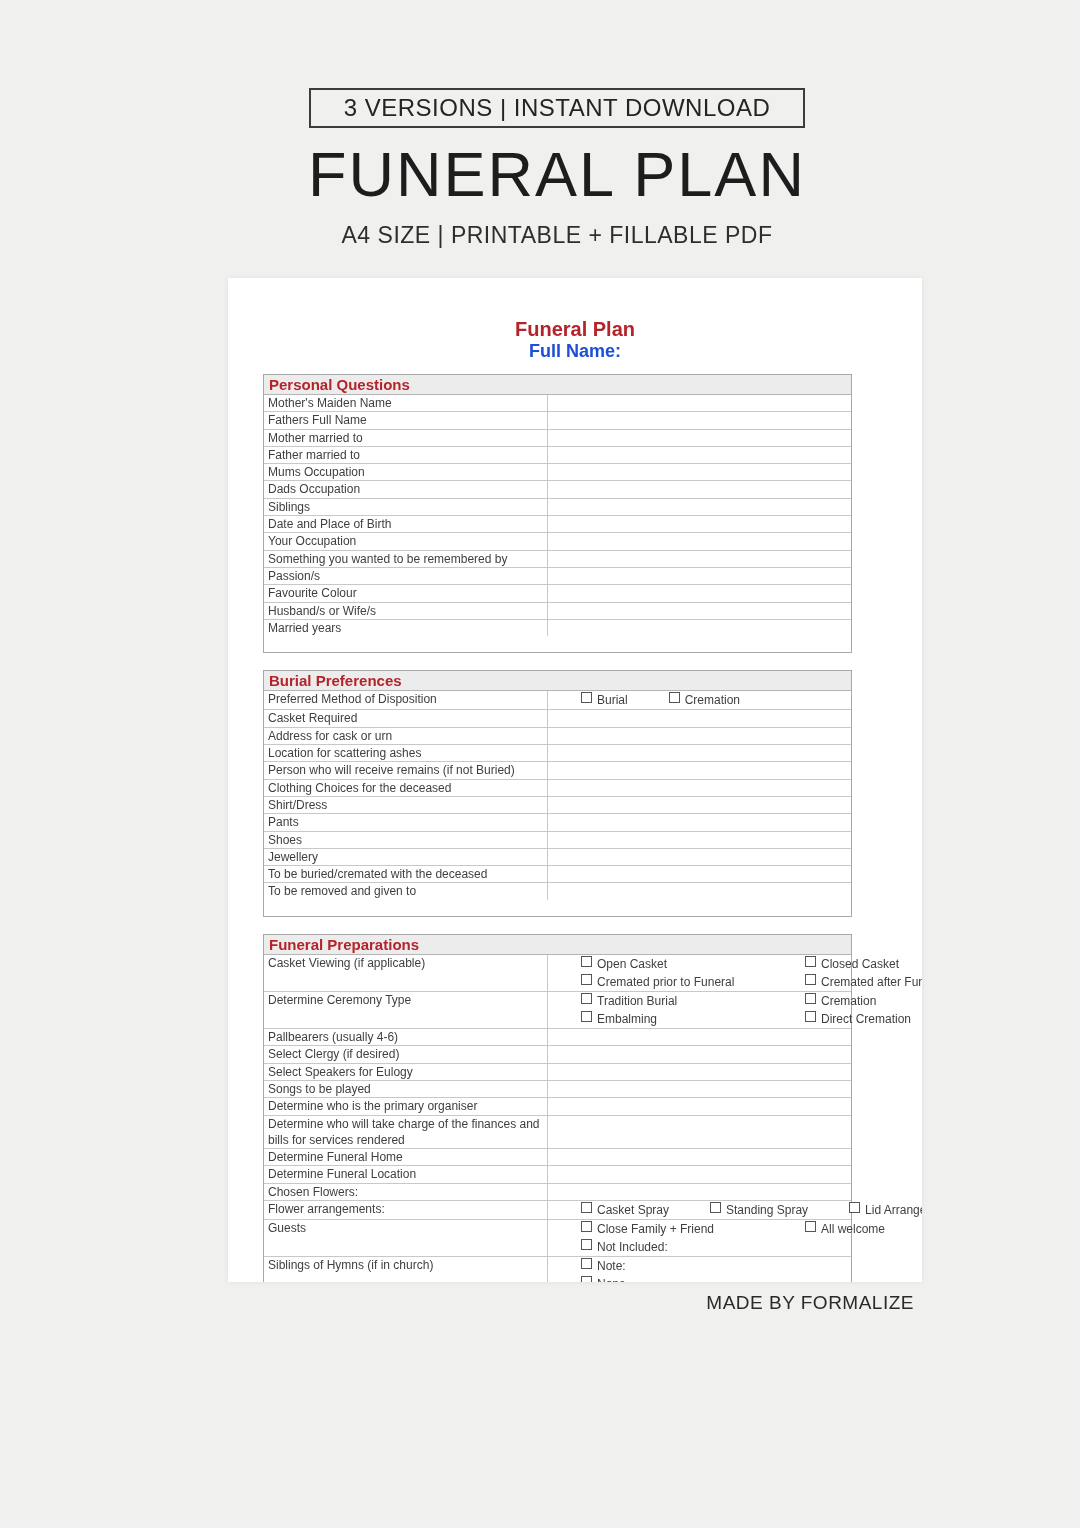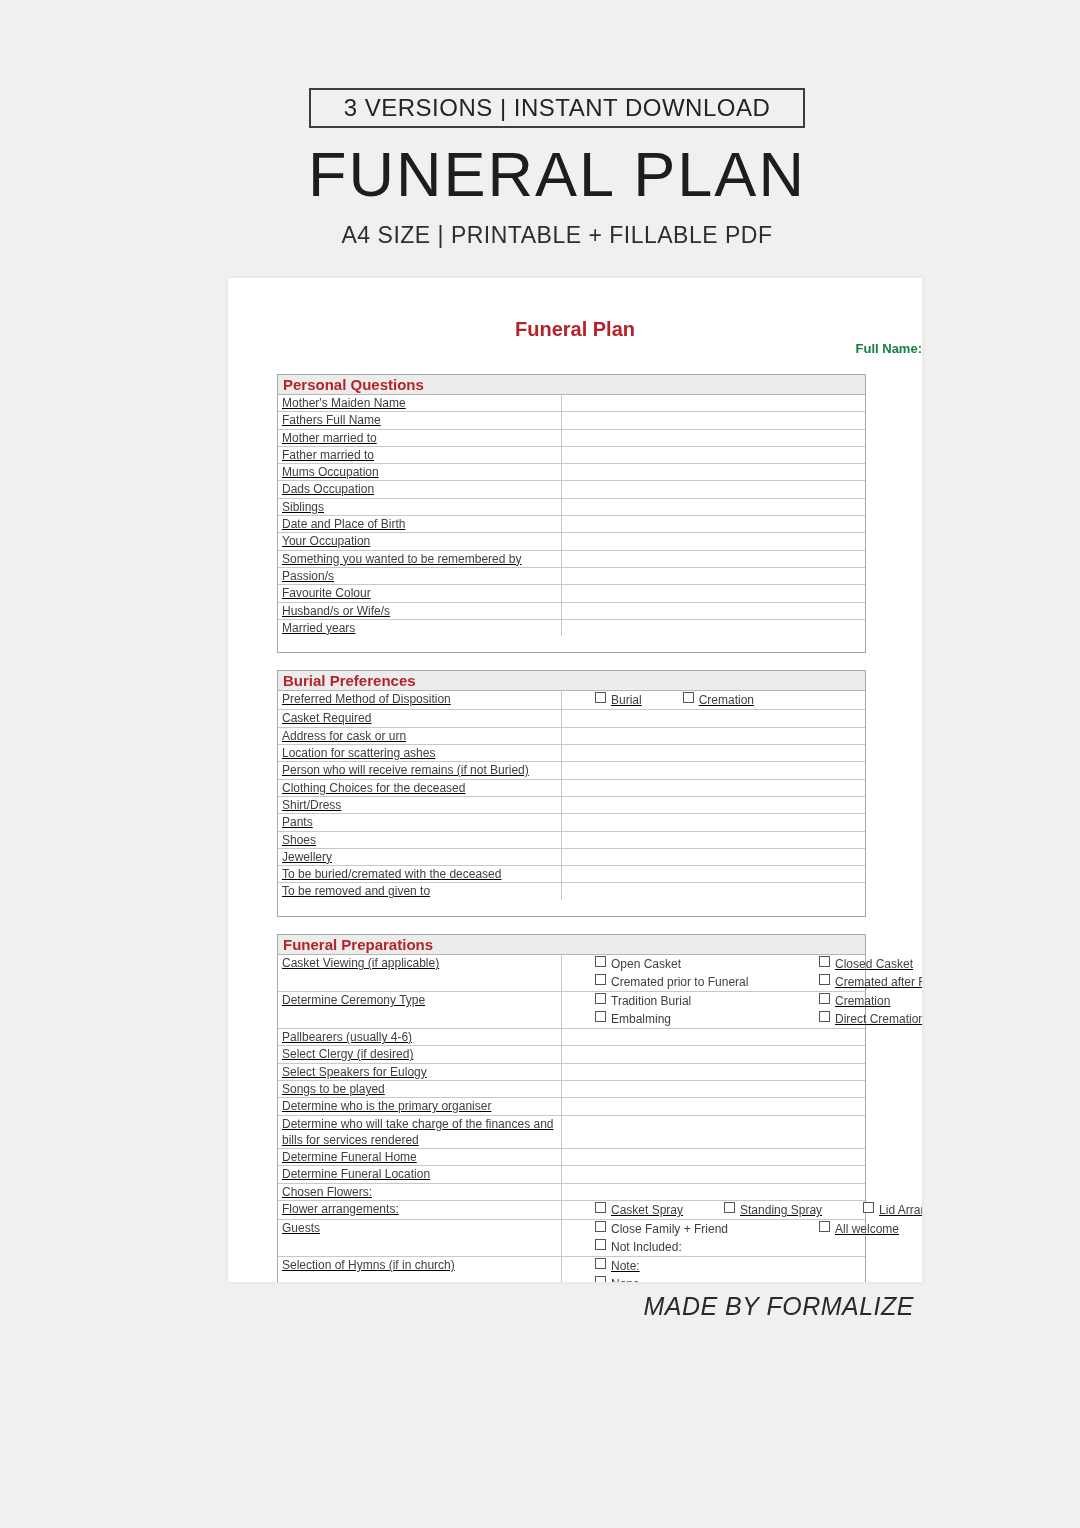--- a/index.html
+++ b/index.html
@@ -30,48 +30,48 @@
     margin-top:12px;font-size:63px;font-weight:400;color:var(--dark);
     letter-spacing:2px;line-height:68px;
   }
   .subtitle{margin-top:14px;font-size:23px;color:#2e2e2e;letter-spacing:.5px;}
   
   .page{
     position:absolute;left:228px;top:278px;width:694px;height:1004px;
     background:var(--page);box-shadow:0 0 5px rgba(0,0,0,.07);overflow:hidden;
   }
   .doc-title{margin-top:40px;text-align:center;font-size:20px;font-weight:bold;color:var(--accent);line-height:22px;}
-  .full-name{text-align:right;font-size:13px;font-weight:bold;color:#15803d;margin-top:1px;}
-  .sections{position:absolute;left:49px;top:96px;width:589px;}
+  .full-name{text-align:center;font-size:18px;font-weight:bold;color:#1d4ed8;margin-top:1px;}
+  .sections{position:absolute;left:35px;top:96px;width:589px;}
   .section{border:1px solid var(--outline);margin-bottom:17px;background:#fff;}
   .section-heading{
     background:var(--band);color:var(--accent);font-weight:bold;font-size:15px;
     padding:1px 5px;height:17px;line-height:17px;border-bottom:1px solid #b5b5b5;
   }
-  .row{display:flex;border-bottom:1px solid var(--line);text-decoration:underline;}
+  .row{display:flex;border-bottom:1px solid var(--line);}
   .row:last-child{border-bottom:none;flex-direction:column;}
   .cell{font-size:12px;color:var(--label);}
   .label-cell{
     width:284px;min-width:284px;box-sizing:border-box;padding:0 4px;
     border-right:1px solid var(--line);line-height:16.3px;
   }
   .value-cell{flex:1;padding:0 5px;line-height:16.3px;min-height:16.3px;}
   .opt-line{line-height:18px;white-space:nowrap;}
   .opt-item{margin-right:13px;padding-left:28px;}
   .opt-line.cols .opt-item{margin-right:0;}
   .opt-line.cols .opt-item:first-child{display:inline-block;width:196px;}
   .cb{
     display:inline-block;width:9px;height:9px;border:1px solid #555;
     margin-right:5px;vertical-align:1px;background:#fff;
   }
   .opt-text{font-size:12px;color:var(--label);}
   .uline{display:inline-block;width:175px;height:9px;border-bottom:1px solid #4a4a4a;margin-left:1px;}
   
   .footer{
-    position:absolute;right:166px;top:1292px;font-size:25px;color:#2a2a2a;letter-spacing:.5px;font-style:italic;
+    position:absolute;right:166px;top:1292px;font-size:19px;color:#2a2a2a;letter-spacing:.5px;
   }
 </style>
 </head>
 <body>
 
 <div class="hero">
   <div class="banner-box">
     <span>3 VERSIONS | INSTANT DOWNLOAD</span>
   </div>
   <div class="main-title">FUNERAL PLAN</div>
@@ -253,21 +253,21 @@
           </div>
         </div>
         <div class="row">
           <div class="cell label-cell">Guests</div>
           <div class="cell value-cell">
             <div class="opt-line cols"><span class="opt-item"><span class="cb"></span><span class="opt-text">Close Family + Friend</span></span><span class="opt-item"><span class="cb"></span><span class="opt-text">All welcome</span></span></div>
             <div class="opt-line cols"><span class="opt-item"><span class="cb"></span><span class="opt-text">Not Included:</span></span></div>
           </div>
         </div>
         <div class="row">
-          <div class="cell label-cell">Selection of Hymns (if in church)</div>
+          <div class="cell label-cell">Siblings of Hymns (if in church)</div>
           <div class="cell value-cell">
             <div class="opt-line"><span class="opt-item"><span class="cb"></span><span class="opt-text">Note:</span></span></div>
             <div class="opt-line"><span class="opt-item"><span class="cb"></span><span class="opt-text">None</span></span></div>
           </div>
         </div>
         <div class="row">
           <div class="cell label-cell">Other Arrangements</div>
           <div class="cell value-cell"></div>
         </div>
       </div>

